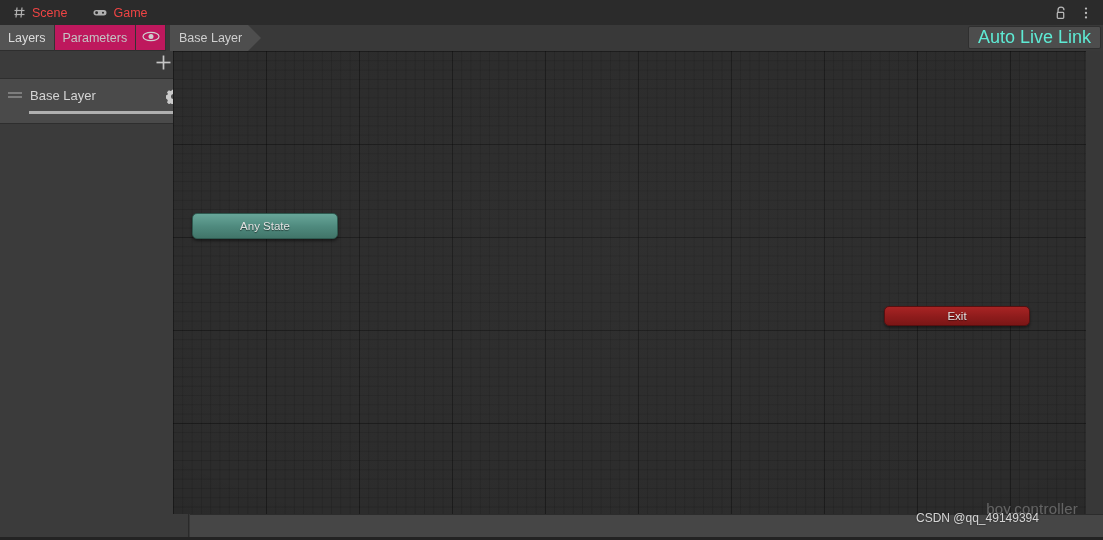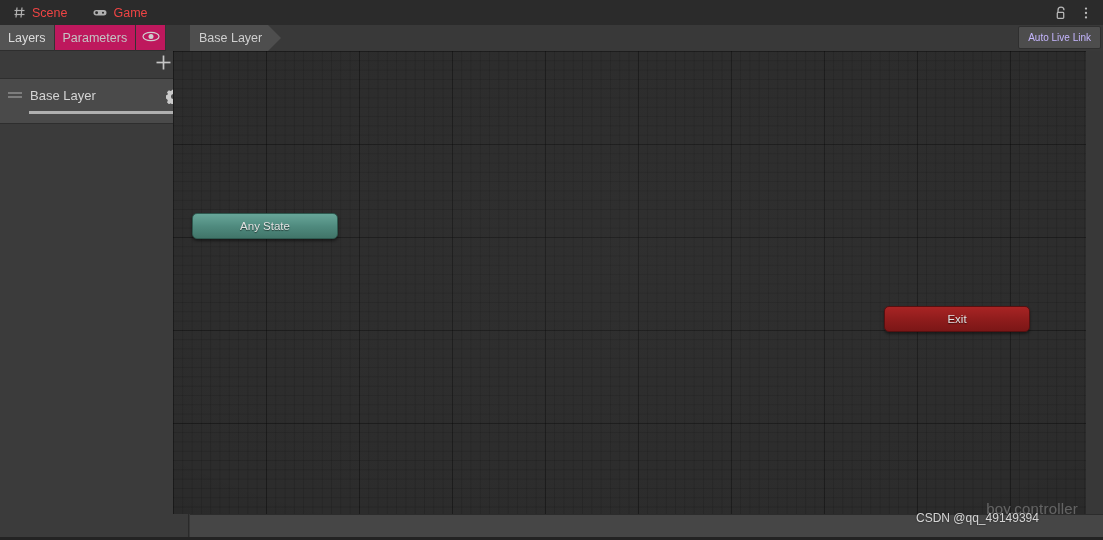--- a/index.html
+++ b/index.html
@@ -49,21 +49,21 @@
               width: 16px; height: 16px; }
 
   
   .toolbar {
     position: absolute; left: 0; top: 25px;
     width: 1103px; height: 26px;
     background: #393939;
     display: flex; align-items: stretch;
   }
   .layers-toolbar {
-    width: 190px; height: 26px;
+    width: 170px; height: 26px;
     display: flex; align-items: flex-start;
     background: #393939;
   }
   .tbtn {
     display: flex; align-items: center; justify-content: center;
     font-size: 12.5px;
     color: #c4c4c4;
     background: #be185d;
     border-right: 1px solid #333;
     border-bottom: 1px solid #2e2e2e;
@@ -97,22 +97,22 @@
     border-left: 13px solid #4e4e4e;
   }
   .autolivelink {
     position: absolute; right: 2px; top: 1px;
     height: 23px;
     display: flex; align-items: center;
     padding: 0 9px;
     background: #4d4d4d;
     border: 1px solid #2f2f2f;
     border-radius: 2px;
-    font-size: 10px;
-    color: #c4b5fd;
+    font-size: 18px;
+    color: #5eead4;
   }
 
   
   .sidebar {
     position: absolute; left: 0; top: 51px;
     width: 189px; height: 489px;
     background: #3b3b3b;
     border-right: 1px solid #2a2a2a;
   }
   .sidebar-addrow {
@@ -180,21 +180,21 @@
     left: 19px; top: 162px; width: 146px; height: 26px;
     background: linear-gradient(to bottom, #68a699 0%, #4f8a7e 52%, #417569 100%);
     border: 1px solid #2f5a50;
   }
   .node-entry {
     left: 19px; top: 255px; width: 146px; height: 26px;
     background: linear-gradient(to bottom, #2b8a3e 0%, #1d7a33 52%, #14682a 100%);
     border: 1px solid #0f4a1f;
   }
   .node-exit {
-    left: 711px; top: 255px; width: 146px; height: 26px;
+    left: 711px; top: 255px; width: 146px; height: 20px;
     background: linear-gradient(to bottom, #a82424 0%, #8f1c1c 52%, #7b1616 100%);
     border: 1px solid #561010;
   }
 
   .asset-label {
     position: absolute;
     right: 8px; bottom: -3px;
     font-size: 15px;
     color: rgba(235,235,235,0.30);
     white-space: nowrap;

